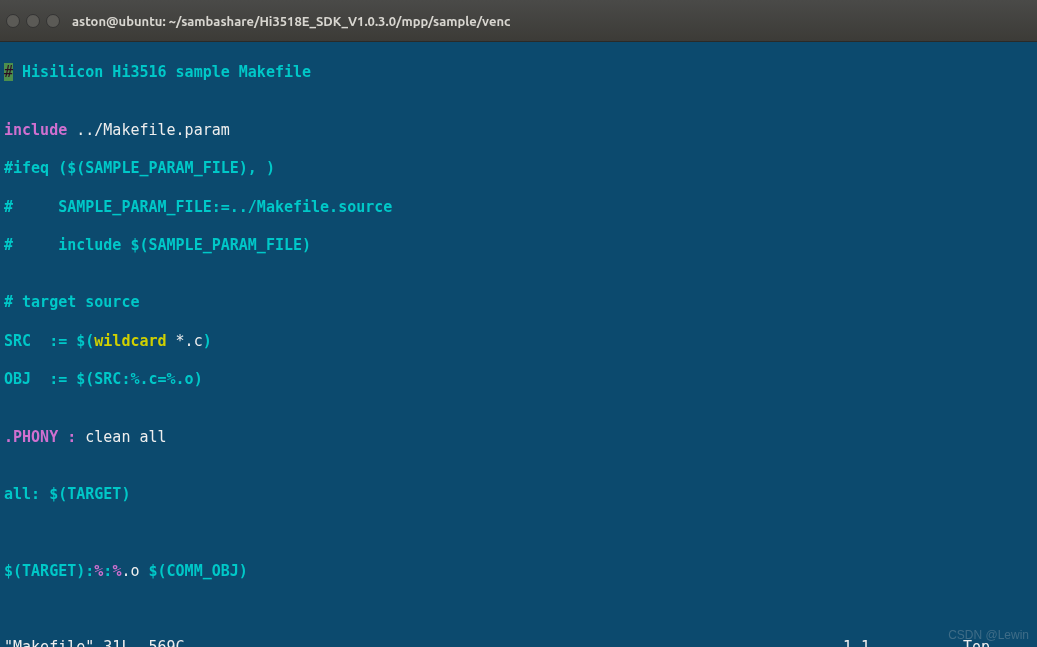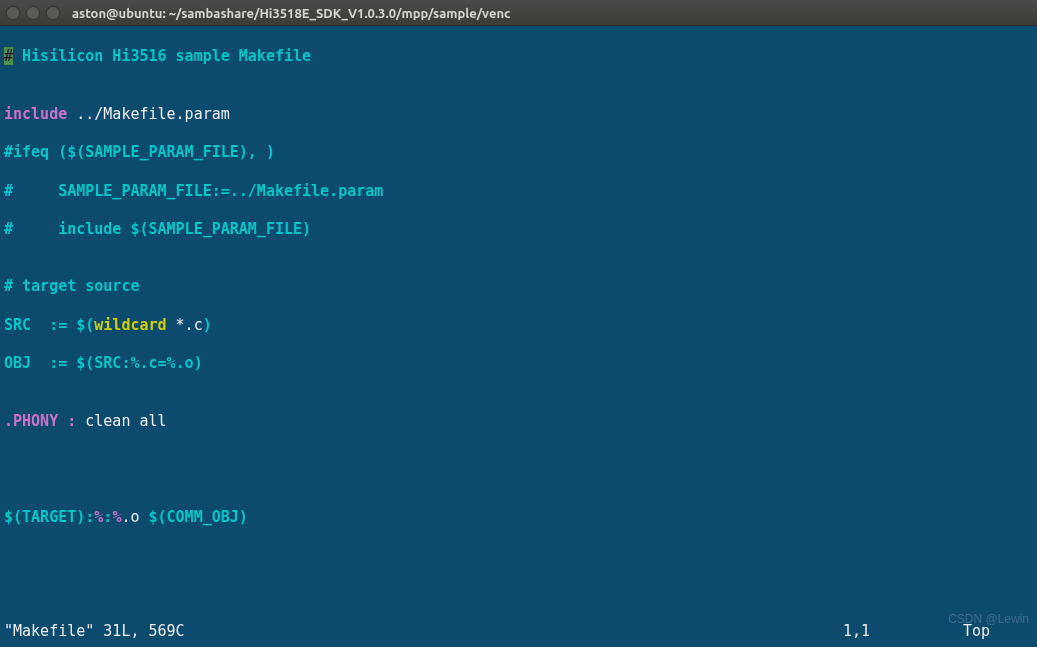--- a/index.html
+++ b/index.html
@@ -6,21 +6,21 @@
   body {
     background: #2c2c2c;
     font-family: "DejaVu Sans Mono", "Liberation Mono", monospace;
     font-size: 15px;
     width: 1037px;
     height: 647px;
     overflow: hidden;
   }
   .titlebar {
     background: linear-gradient(#4a4a48, #3c3b37);
-    height: 26px;
+    height: 42px;
     display: flex;
     align-items: center;
     padding: 0 6px;
     gap: 6px;
     border-bottom: 1px solid #2a2a28;
   }
   .win-btn {
     width: 14px;
     height: 14px;
     border-radius: 50%;
@@ -82,29 +82,30 @@
   <span class="win-btn"></span>
   <span class="win-btn"></span>
   <span class="win-title">aston@ubuntu: ~/sambashare/Hi3518E_SDK_V1.0.3.0/mpp/sample/venc</span>
 </div>
 
 <div class="terminal">
 <div><span class="cursor">#</span><span class="c-cyan"> Hisilicon Hi3516 sample Makefile</span></div>
 <div><span></span></div>
 <div><span class="c-magenta">include</span><span class="c-white"> ../Makefile.param</span></div>
 <div><span class="c-cyan">#ifeq ($(SAMPLE_PARAM_FILE), )</span></div>
-<div><span class="c-cyan">#     SAMPLE_PARAM_FILE:=../Makefile.param</span></div>
+<div><span class="c-cyan">#     SAMPLE_PARAM_FILE:=../Makefile.source</span></div>
 <div><span class="c-cyan">#     include $(SAMPLE_PARAM_FILE)</span></div>
 <div><span></span></div>
 <div><span class="c-cyan"># target source</span></div>
 <div><span class="c-cyan bold">SRC  := $(</span><span class="c-yellow">wildcard</span><span class="c-white"> *.c</span><span class="c-cyan bold">)</span></div>
 <div><span class="c-cyan bold">OBJ  := $(SRC:%.c=%.o)</span></div>
 <div><span></span></div>
 <div><span class="c-magenta">.PHONY :</span><span class="c-white"> clean all</span></div>
 <div><span></span></div>
+<div><span class="c-cyan bold">all:</span><span class="c-cyan bold"> $(TARGET)</span></div>
 <div><span></span></div>
 <div><span></span></div>
 <div><span class="c-cyan bold">$(TARGET):</span><span class="c-magenta">%</span><span class="c-cyan">:</span><span class="c-magenta">%</span><span class="c-white">.o </span><span class="c-cyan bold">$(COMM_OBJ)</span></div>
 
 
 <div><span></span></div>
 
 
 <div class="watermark">CSDN @Lewin</div>
 

